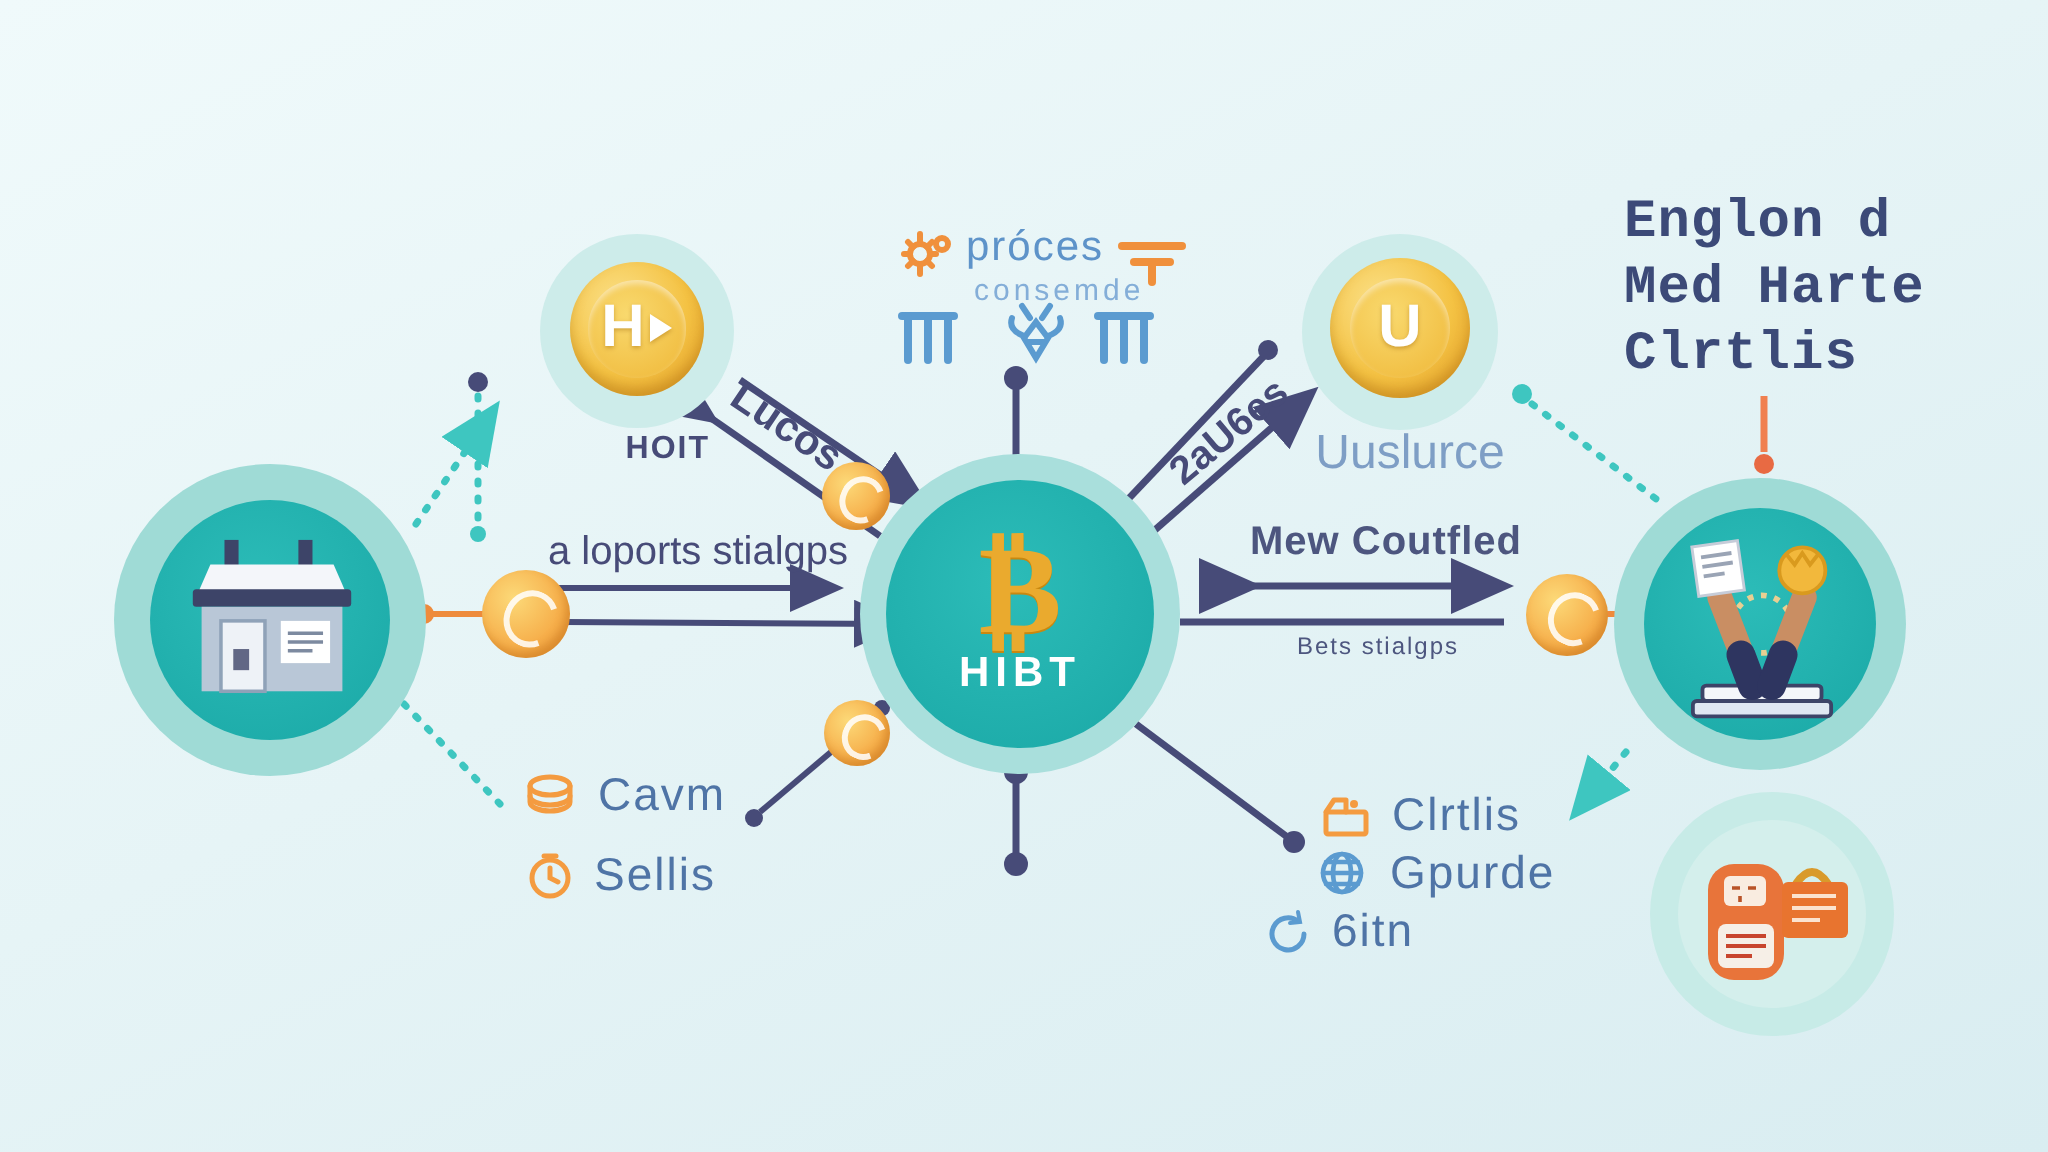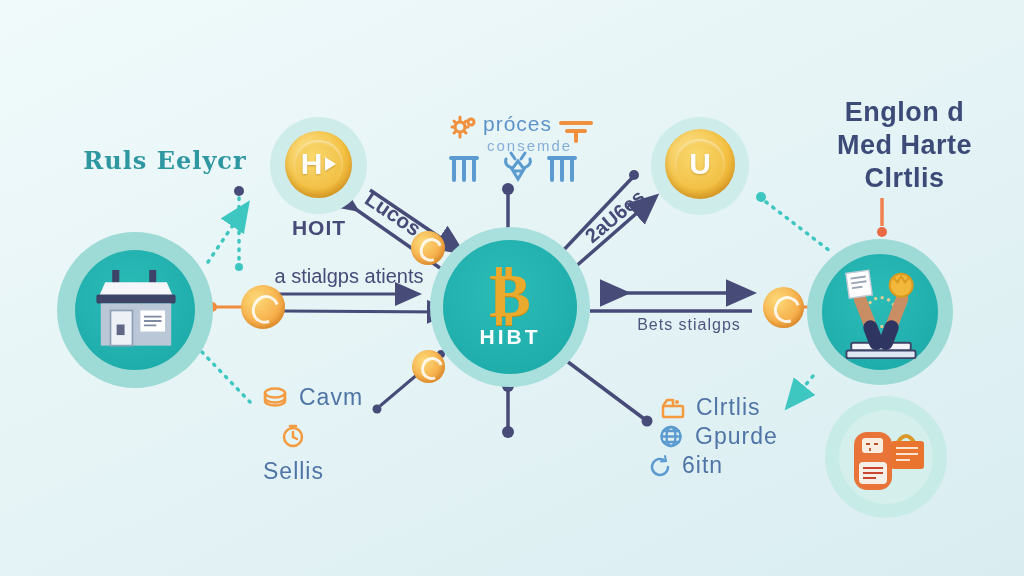--- a/index.html
+++ b/index.html
@@ -24,21 +24,21 @@
   .coin-sm{border-radius:50%;background:radial-gradient(circle at 36% 32%,#fcd978,#f6ae4a 60%,#ec943a);
     box-shadow:inset -2px -3px 4px rgba(190,110,20,.45);}
   .coin-sm .swirl{position:absolute;left:26%;top:22%;width:48%;height:52%;border:3px solid rgba(255,255,255,.85);
     border-radius:50%;border-right-color:transparent;transform:rotate(25deg);}
   
   .t-teal{color:#2e97a1;font-family:"DejaVu Serif",serif;font-weight:bold;}
   .t-navy{color:#474b78;}
   .t-slate{color:#4d567f;}
   .t-blue{color:#4f74a6;}
   .t-lightblue{color:#7e9ec5;}
-  .heading{color:#3c4a78;font-weight:bold;font-size:27px;line-height:33px;text-align:center;letter-spacing:.5px;}
+  .heading{color:#3c4a78;font-weight:bold;font-size:27px;line-height:33px;text-align:left;letter-spacing:.5px;font-family:Liberation Mono, monospace;}
   .rot{transform-origin:center;white-space:nowrap;font-weight:bold;}
   .list-row{position:absolute;display:flex;align-items:center;gap:10px;z-index:2;}
   .list-row .lbl{font-size:23px;letter-spacing:1px;}
   .center-symbol{font-family:"DejaVu Serif",serif;font-weight:bold;color:#eaaa2e;font-size:62px;line-height:60px;
     text-shadow:0 1px 0 #c9880f;}
   .hibt{color:#fff;font-weight:bold;font-size:21px;letter-spacing:3px;}
   .proces-title{color:#5e93c9;font-weight:normal;font-size:21px;letter-spacing:1px;}
   .proces-sub{color:#84aed8;font-size:15px;letter-spacing:2px;}
   .coin-arrow{width:0;height:0;border-top:7px solid transparent;border-bottom:7px solid transparent;
     border-left:11px solid #fff;margin-left:3px;filter:drop-shadow(0 1px 1px rgba(150,90,0,.4));}
@@ -145,30 +145,29 @@
     <rect x="23" y="2" width="8" height="18" fill="#3d4468"></rect>
     <rect x="65" y="2" width="8" height="18" fill="#3d4468"></rect>
     <polygon points="8,32 92,32 85,16 15,16" fill="#f4f6fa"></polygon>
     <rect x="5" y="30" width="90" height="10" rx="2" fill="#3d4468"></rect>
     <rect x="10" y="40" width="80" height="48" fill="#b9c7d7"></rect>
     <rect x="21" y="48" width="25" height="40" fill="#eef2f7" stroke="#8fa2b8" stroke-width="2"></rect>
     <rect x="28" y="64" width="9" height="12" fill="#3d4468" opacity=".8"></rect>
     <rect x="55" y="48" width="28" height="24" fill="#ffffff"></rect>
     <path d="M59,55 h20 M59,60 h20 M59,65 h14" stroke="#7d8aa0" stroke-width="2" fill="none"></path>
   </svg>
-  <div class="abs node t-teal" style="left:75px;top:146px;width:180px;text-align:center;font-size:24px;letter-spacing:1px;">Ruls Eelycr</div>
 
   <div class="circle ring-halo node" style="left:270px;top:117px;width:97px;height:97px;"></div>
   <div class="circle coin node" style="left:285px;top:131px;width:67px;height:67px;">
     <div class="coin-inner">
       <span class="coin-glyph">H</span>
       <span class="coin-arrow"></span>
     </div>
   </div>
-  <div class="abs node t-navy" style="left:283px;top:216px;width:72px;text-align:center;font-size:21px;font-weight:bold;letter-spacing:1px;">HOIT</div>
+  <div class="abs node t-navy" style="left:283px;top:216px;width:72px;text-align:right;font-size:16px;font-weight:bold;letter-spacing:1px;">HOIT</div>
   <div class="abs node rot t-navy" style="left:362px;top:202px;font-size:21px;transform:rotate(34deg);">Lucos</div>
   <div class="circle coin-sm node" style="left:411px;top:231px;width:34px;height:34px;">
     <span class="swirl"></span>
   </div>
 
   <svg class="abs node" style="left:449px;top:114px;" width="28" height="28" viewBox="0 0 28 28">
     <g stroke="#f0903c" stroke-width="3" stroke-linecap="round" fill="none">
       <circle cx="11" cy="13" r="5"></circle>
       <path d="M11,3 v4 M11,19 v4 M3,13 h3 M16,13 h3 M5,7 l2.5,2.5 M14.5,16.5 L17,19 M17,7 l-2.5,2.5 M7.5,16.5 L5,19"></path>
       <circle cx="22" cy="8" r="3"></circle>
@@ -208,41 +207,43 @@
         <path d="M26,6 V28"></path>
     </g>
   </svg>
 
   <div class="circle node" style="left:430px;top:227px;width:160px;height:160px;background:#a9dfdc;"></div>
   <div class="circle teal-fill node" style="left:443px;top:240px;width:134px;height:134px;display:flex;flex-direction:column;align-items:center;justify-content:center;">
     <div class="center-symbol">₿</div>
     <div class="hibt">HIBT</div>
   </div>
 
-  <div class="abs node t-navy" style="left:254px;top:265px;width:190px;text-align:center;font-size:20px;">a stialgps atients</div>
+  <div class="abs node t-navy" style="left:254px;top:265px;width:190px;text-align:center;font-size:20px;">a loports stialgps</div>
   <div class="circle coin-sm node" style="left:241px;top:285px;width:44px;height:44px;">
     <span class="swirl"></span>
   </div>
 
   <div class="abs node rot t-navy" style="left:580px;top:205px;font-size:20px;transform:rotate(-40deg);">2aU6es</div>
 
   <div class="circle ring-halo node" style="left:651px;top:117px;width:98px;height:98px;"></div>
   <div class="circle coin node" style="left:665px;top:129px;width:70px;height:70px;">
     <div class="coin-inner">
       <span class="coin-glyph">U</span>
     </div>
   </div>
+  <div class="abs node t-lightblue" style="left:640px;top:213px;width:130px;text-align:center;font-size:24px;">Uuslurce</div>
 
   <div class="abs node heading" style="left:812px;top:96px;width:185px;">
     <div>Englon d</div>
     <div>Med Harte</div>
     <div>Clrtlis</div>
   </div>
 
-  <div class="abs node t-slate" style="left:614px;top:316px;width:150px;text-align:center;font-size:16px;letter-spacing:1px;">Bets stialgps</div>
+  <div class="abs node t-slate" style="left:618px;top:260px;width:150px;text-align:center;font-size:20px;font-weight:bold;letter-spacing:.5px;">Mew Coutfled</div>
+  <div class="abs node t-slate" style="left:614px;top:316px;width:150px;text-align:center;font-size:12px;letter-spacing:1px;">Bets stialgps</div>
   <div class="circle coin-sm node" style="left:763px;top:287px;width:41px;height:41px;">
     <span class="swirl"></span>
   </div>
 
   <div class="circle ring-light node" style="left:807px;top:239px;width:146px;height:146px;"></div>
   <div class="circle teal-fill node" style="left:822px;top:254px;width:116px;height:116px;"></div>
   <svg class="abs node" style="left:836px;top:266px;" width="90" height="96" viewBox="0 0 90 100">
     <rect x="14" y="80" width="62" height="8" rx="2" fill="#f4f6fa" stroke="#3d4468" stroke-width="2"></rect>
     <rect x="9" y="88" width="72" height="8" rx="2" fill="#dfe7f2" stroke="#3d4468" stroke-width="2"></rect>
     <circle cx="45" cy="48" r="15" fill="none" stroke="#e9cf92" stroke-width="3" stroke-dasharray="3 4"></circle>
@@ -264,21 +265,21 @@
   <div class="list-row" style="left:262px;top:384px;">
     <svg width="27" height="24" viewBox="0 0 27 24">
       <g stroke="#f49b40" stroke-width="2.5" fill="none" stroke-linecap="round">
         <ellipse cx="13" cy="7" rx="10" ry="4.5"></ellipse>
         <path d="M3,7 v8 c0,2.5 4.5,4.5 10,4.5 s10,-2 10,-4.5 v-8"></path>
         <path d="M3,12 c0,2.5 4.5,4.5 10,4.5 s10,-2 10,-4.5"></path>
       </g>
     </svg>
     <span class="lbl t-blue">Cavm</span>
   </div>
-  <div class="list-row" style="left:263px;top:424px;flex-direction:column;">
+  <div class="list-row" style="left:263px;top:424px;">
     <svg width="24" height="24" viewBox="0 0 24 24">
       <g stroke="#f49b40" stroke-width="2.5" fill="none" stroke-linecap="round">
         <circle cx="12" cy="13" r="9"></circle>
           <path d="M12,8 v5 l4,2"></path>
           <path d="M9,2 h6"></path>
       </g>
     </svg>
     <span class="lbl t-blue">Sellis</span>
   </div>
 
@@ -296,21 +297,21 @@
   <div class="list-row" style="left:658px;top:423px;">
     <svg width="27" height="25" viewBox="0 0 27 25">
       <g stroke="#5b9bd0" stroke-width="2.3" fill="none" stroke-linecap="round">
         <circle cx="13" cy="12.5" r="9.5"></circle>
         <ellipse cx="13" cy="12.5" rx="4.5" ry="9.5"></ellipse>
         <path d="M3.5,12.5 h19 M5,7 h16 M5,18 h16"></path>
       </g>
     </svg>
     <span class="lbl t-blue">Gpurde</span>
   </div>
-  <div class="list-row" style="left:648px;top:452px;">
+  <div class="list-row" style="left:632px;top:452px;">
     <svg width="24" height="24" viewBox="0 0 24 24">
       <g stroke="#5b9bd0" stroke-width="2.5" fill="none" stroke-linecap="round">
         <path d="M20,13 a8,8 0 1,1 -3,-6.3"></path>
         <path d="M17,2 l1,5 -5,0.5" stroke-width="2"></path>
       </g>
     </svg>
     <span class="lbl t-blue">6itn</span>
   </div>
 
   <div class="circle node" style="left:825px;top:396px;width:122px;height:122px;background:#c7ebe7;"></div>

